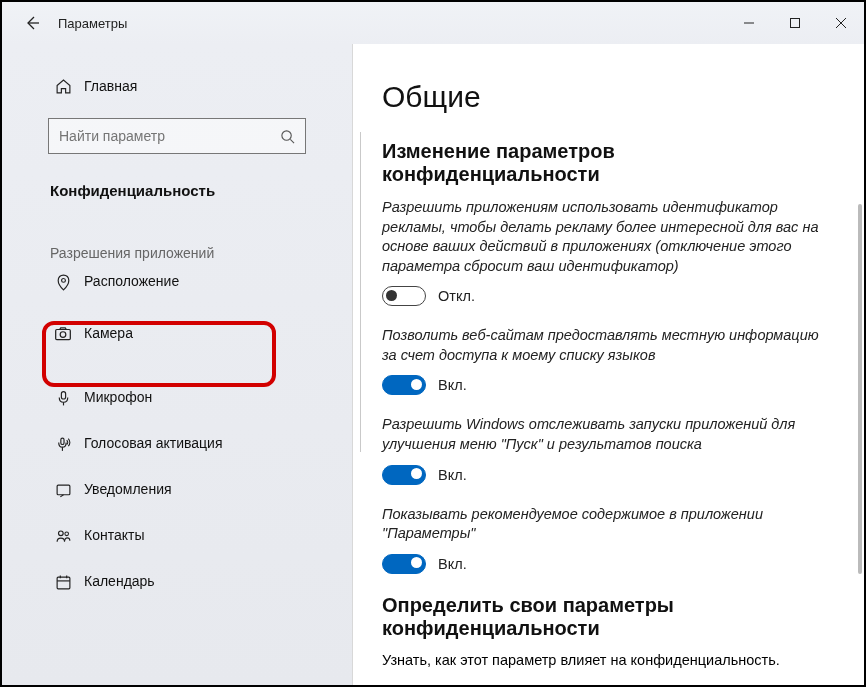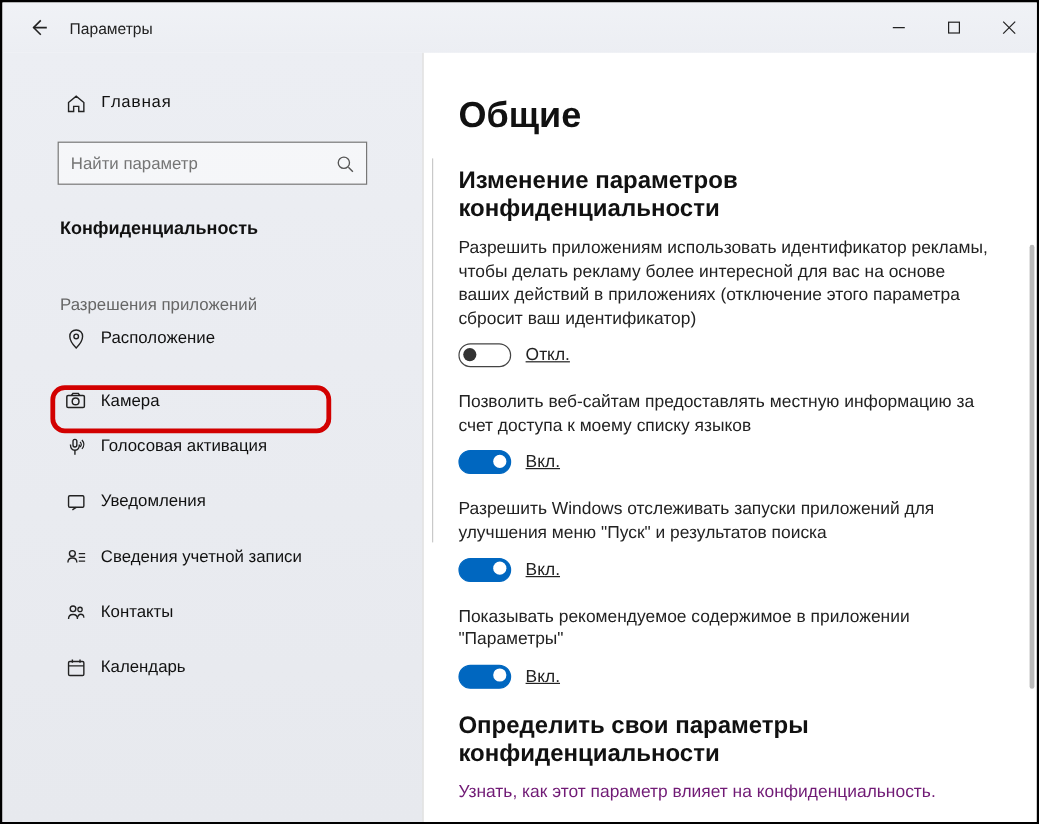--- a/index.html
+++ b/index.html
@@ -50,21 +50,20 @@
     padding: 24px 0 0 0;
     position: relative;
     overflow: hidden;
   }
   .home-row {
     display:flex; align-items:center;
     padding: 10px 16px 10px 46px;
     font-size: 14px;
     color:#111;
     position: relative;
-    font-family: Liberation Mono, monospace;
   }
   .home-row .icon, .nav-item .icon {
     position:absolute; left:52px;
     width:18px; height:18px;
     display:flex; align-items:center; justify-content:center;
   }
   .home-row { padding-left: 82px; }
   .search-box {
     margin: 14px 46px 20px 46px;
     height: 36px;
@@ -97,51 +96,52 @@
     padding-left: 82px;
     font-size: 14px;
     color:#111;
     position: relative;
   }
   .nav-item.highlighted {
     border: 4px solid #d20000;
     border-radius: 12px;
     margin: 2px 76px 2px 40px;
     padding-left: 38px;
-    height: 40px;
+    height: 66px;
   }
   .nav-item.highlighted .icon { left: 8px; }
   .content {
     flex:1;
     padding: 36px 30px 0 30px;
     overflow-y: auto;
     position: relative;
   }
   .content h1 {
     font-size: 30px;
-    font-weight: 700;
+    font-weight: 400;
     color:#111;
     margin-bottom: 26px;
   }
   .content h2 {
     font-size: 20px;
     font-weight: 600;
     color:#111;
     margin-bottom: 12px;
     margin-top: 24px;
   }
   .setting {
     margin-bottom: 20px;
   }
   .setting .desc {
     font-size: 14.5px;
     color:#222;
     line-height: 1.35;
     margin-bottom: 10px;
     max-width: 460px;
+    font-style: italic;
   }
   .toggle-row {
     display:flex; align-items:center; gap:12px;
   }
   .toggle {
     width: 44px; height: 20px;
     border-radius: 10px;
     position: relative;
   }
   .toggle.off {
@@ -164,25 +164,24 @@
     content:"";
     position:absolute;
     width:11px; height:11px;
     background:#fff;
     border-radius:50%;
     right:3px; top:2.5px;
   }
   .toggle-label {
     font-size: 14.5px;
     color:#222;
-    text-decoration:underline;
   }
   .bottom-text {
     font-size: 14.5px;
-    color:#701a75;
+    color:#000000;
     margin-top: 4px;
   }
   .vscroll {
     position:absolute;
     right:2px; top:160px;
     width:4px; height:370px;
     background:#bbb;
     border-radius:2px;
   }
   .divider {
@@ -268,20 +267,30 @@
       <span class="icon">
         <svg width="18" height="18" viewBox="0 0 16 16">
             <rect x="1.5" y="4" width="13" height="9" rx="1" stroke="#222" stroke-width="1.1" fill="none"></rect>
             <circle cx="8" cy="8.5" r="2.5" stroke="#222" stroke-width="1.1" fill="none"></circle>
             <path d="M5 4 L6 2.5 H10 L11 4" stroke="#222" stroke-width="1.1" fill="none"></path>
           </svg>
       </span>
       <span>Камера</span>
     </div>
 
+    <div class="nav-item">
+      <span class="icon">
+        <svg width="17" height="17" viewBox="0 0 16 16">
+            <rect x="6" y="1.5" width="4" height="7" rx="2" stroke="#222" stroke-width="1.1" fill="none"></rect>
+            <path d="M4 7 C4 10 6 11.5 8 11.5 C10 11.5 12 10 12 7" stroke="#222" stroke-width="1.1" fill="none"></path>
+            <line x1="8" y1="11.5" x2="8" y2="14.5" stroke="#222" stroke-width="1.1"></line>
+          </svg>
+      </span>
+      <span>Микрофон</span>
+    </div>
 
     <div class="nav-item">
       <span class="icon">
         <svg width="17" height="17" viewBox="0 0 16 16">
             <rect x="5.5" y="2" width="3" height="6" rx="1.5" stroke="#222" stroke-width="1.1" fill="none"></rect>
             <path d="M3.5 6 C3.5 9 5 10.5 7 10.5 C9 10.5 10.5 9 10.5 6" stroke="#222" stroke-width="1.1" fill="none"></path>
             <line x1="7" y1="10.5" x2="7" y2="14" stroke="#222" stroke-width="1.1"></line>
             <path d="M11 4 Q13 6 11 8" stroke="#222" stroke-width="1" fill="none"></path>
             <path d="M12.5 2.5 Q15.5 6 12.5 9.5" stroke="#222" stroke-width="1" fill="none"></path>
           </svg>
@@ -292,32 +301,20 @@
     <div class="nav-item">
       <span class="icon">
         <svg width="17" height="17" viewBox="0 0 16 16">
             <rect x="2" y="3" width="12" height="9" rx="1" stroke="#222" stroke-width="1.1" fill="none"></rect>
             <path d="M5 14 L8 12" stroke="#222" stroke-width="1.1"></path>
           </svg>
       </span>
       <span>Уведомления</span>
     </div>
 
-    <div class="nav-item">
-      <span class="icon">
-        <svg width="17" height="17" viewBox="0 0 16 16">
-            <circle cx="5" cy="5" r="2.3" stroke="#222" stroke-width="1.1" fill="none"></circle>
-            <path d="M1.5 12 C1.5 9.5 3 8.5 5 8.5 C7 8.5 8.5 9.5 8.5 12" stroke="#222" stroke-width="1.1" fill="none"></path>
-            <line x1="10" y1="5" x2="15" y2="5" stroke="#222" stroke-width="1"></line>
-            <line x1="10" y1="8" x2="15" y2="8" stroke="#222" stroke-width="1"></line>
-            <line x1="10" y1="11" x2="15" y2="11" stroke="#222" stroke-width="1"></line>
-          </svg>
-      </span>
-      <span>Сведения учетной записи</span>
-    </div>
 
     <div class="nav-item">
       <span class="icon">
         <svg width="17" height="17" viewBox="0 0 16 16">
             <circle cx="5.5" cy="5" r="2.2" stroke="#222" stroke-width="1.1" fill="none"></circle>
             <path d="M2 13 C2 10.5 3.5 9.5 5.5 9.5 C7.5 9.5 9 10.5 9 13" stroke="#222" stroke-width="1.1" fill="none"></path>
             <circle cx="11" cy="5.5" r="1.7" stroke="#222" stroke-width="1" fill="none"></circle>
             <path d="M9 12 C9.5 10 10 9.3 11.5 9.3 C13 9.3 14 10 14 12" stroke="#222" stroke-width="1" fill="none"></path>
           </svg>
       </span>

